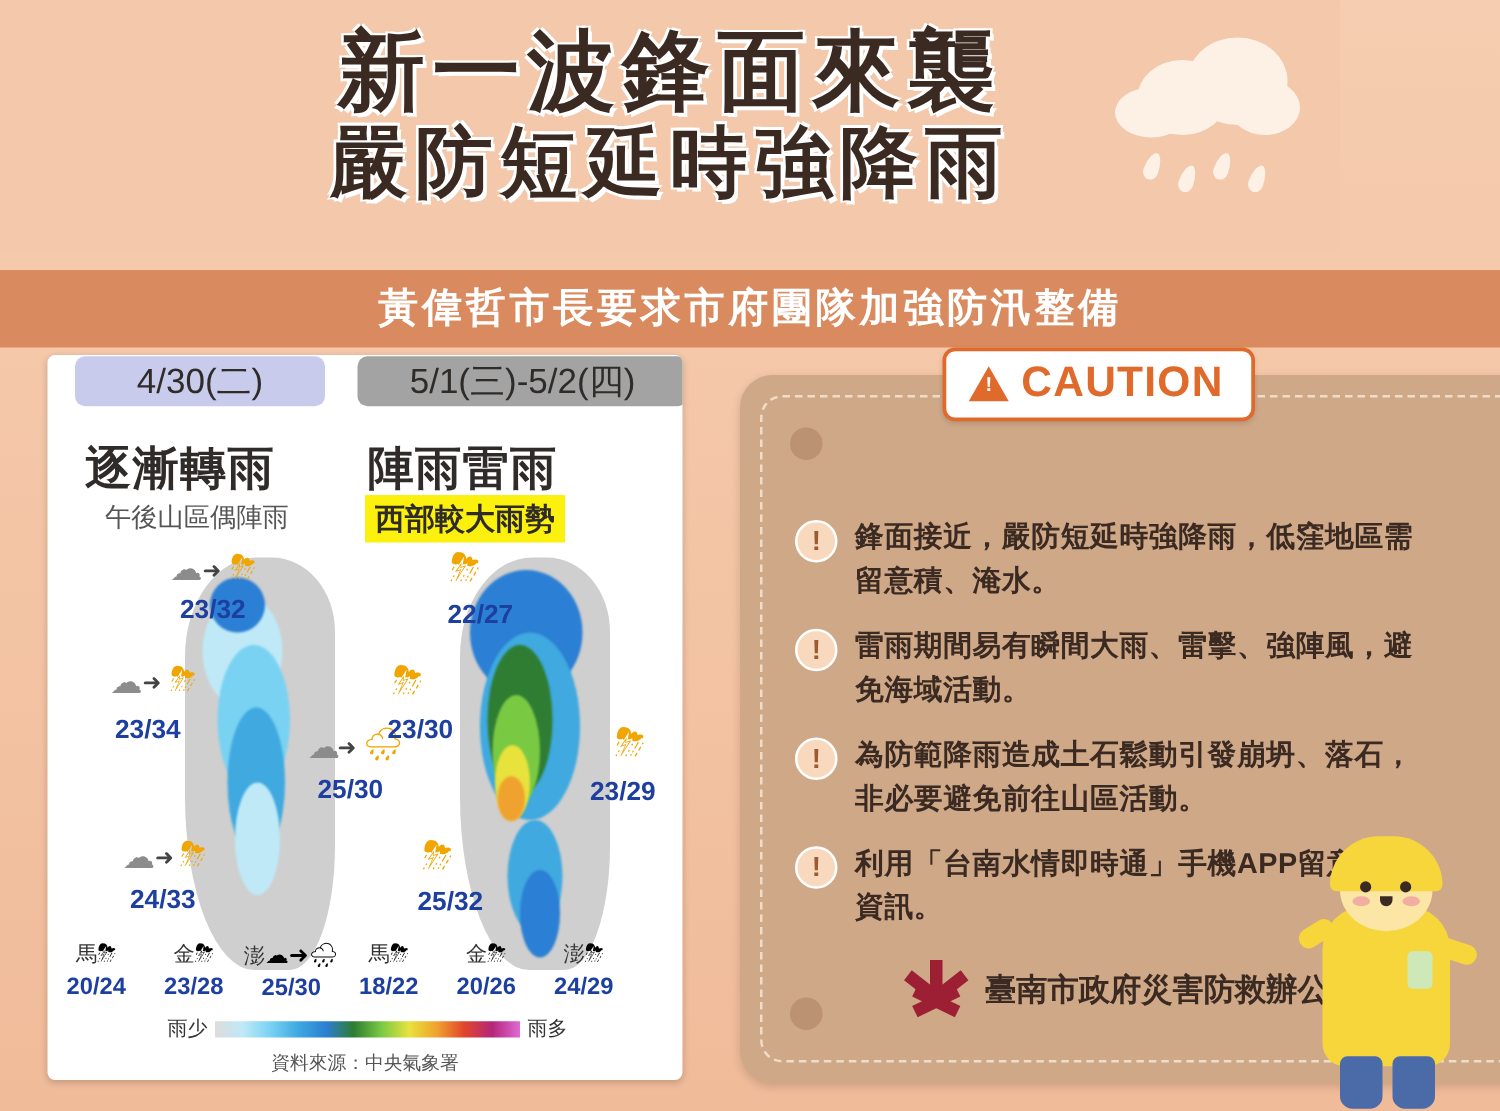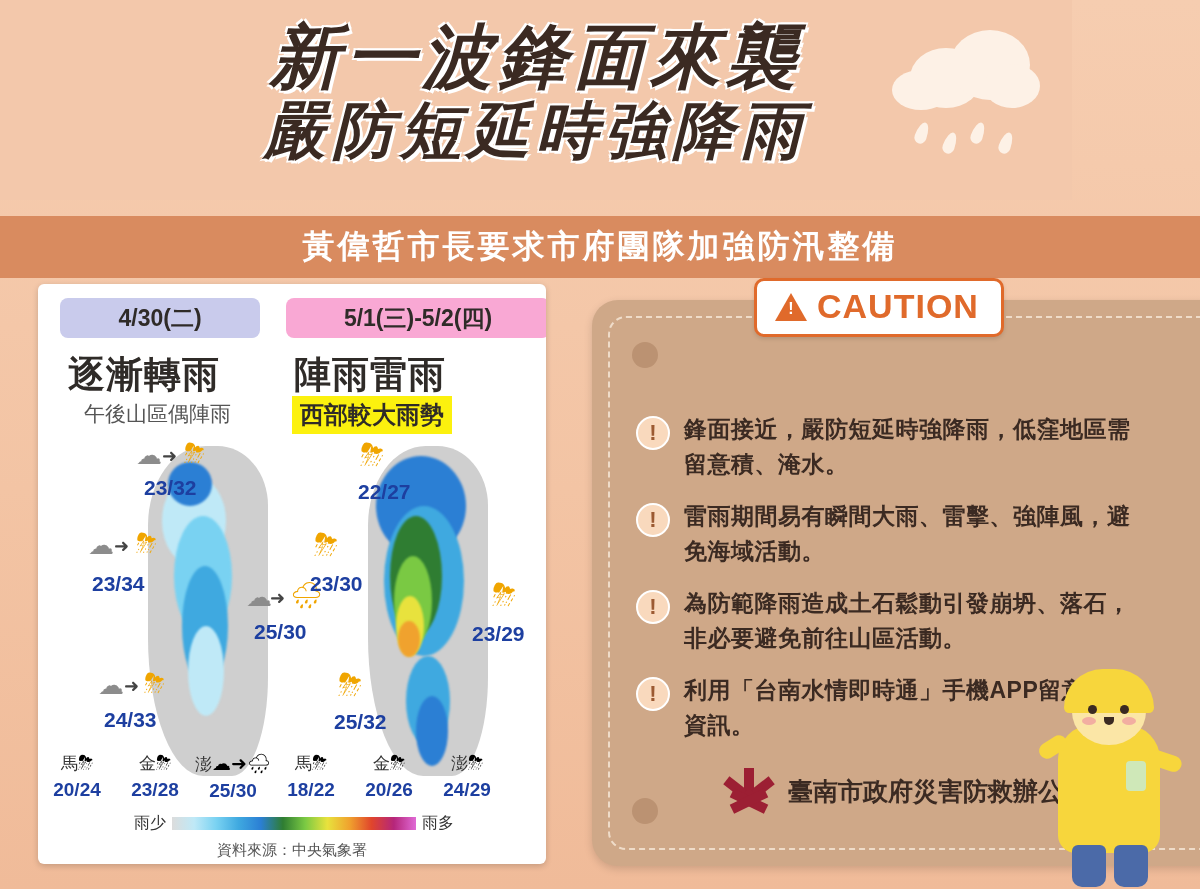--- a/index.html
+++ b/index.html
@@ -11,21 +11,20 @@
   #poster {
     position: relative;
     width: 1200px; height: 889px;
     background: linear-gradient(180deg, #f6cdb0 0%, #f3c4a4 55%, #f0bb99 100%);
   }
 
   
   .header {
     position: absolute; left: 0; top: 0; width: 1072px; height: 200px;
     background: #f3c8ab;
-    font-style: italic;
   }
   .title-line {
     text-align: center;
     color: #3b2a22;
     font-weight: bold;
     letter-spacing: 6px;
     text-shadow: 3px 3px 0 #ffffff, -2px -2px 0 #ffffff, 2px -2px 0 #ffffff, -2px 2px 0 #ffffff;
   }
   #title1 { font-size: 70px; line-height: 1.0; padding-top: 22px; }
   #title2 { font-size: 62px; line-height: 1.25; }
@@ -50,26 +49,26 @@
 
   
   .card-left {
     position: absolute; left: 38px; top: 284px;
     width: 508px; height: 580px;
     background: #ffffff; border-radius: 6px;
     box-shadow: 0 2px 6px rgba(0,0,0,.18);
     overflow: hidden;
   }
   .col-head {
-    position: absolute; top: 14px; height: 40px;
+    position: absolute; top: 1px; height: 40px;
     border-radius: 8px; display: flex; align-items: center; justify-content: center;
-    font-size: 23px; font-weight: bold; color: #2f2b28;
+    font-size: 28px; font-weight: normal; color: #2f2b28;
   }
   #dayhead1 { left: 22px; width: 200px; background: #c9cbec; }
-  #dayhead2 { left: 248px; width: 264px; background: #f9a8d4; }
+  #dayhead2 { left: 248px; width: 264px; background: #a3a3a3; }
 
   .col-title {
     position: absolute; font-size: 37px; font-weight: bold; color: #2f2b28;
     letter-spacing: 1px;
   }
   #coltitle1 { left: 30px; top: 66px; }
   #coltitle2 { left: 256px; top: 66px; }
   #colsub1 { position: absolute; left: 46px; top: 116px; font-size: 21px; color: #555; }
   #colsub2 {
     position: absolute; left: 254px; top: 112px;

